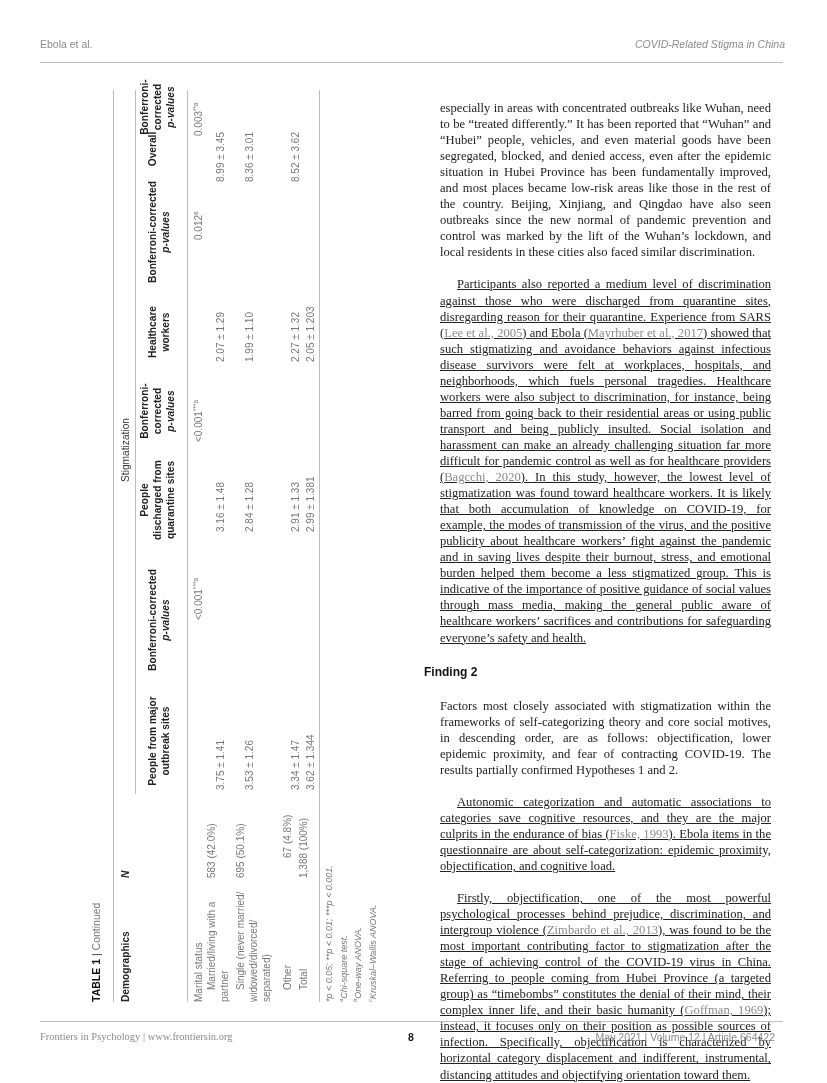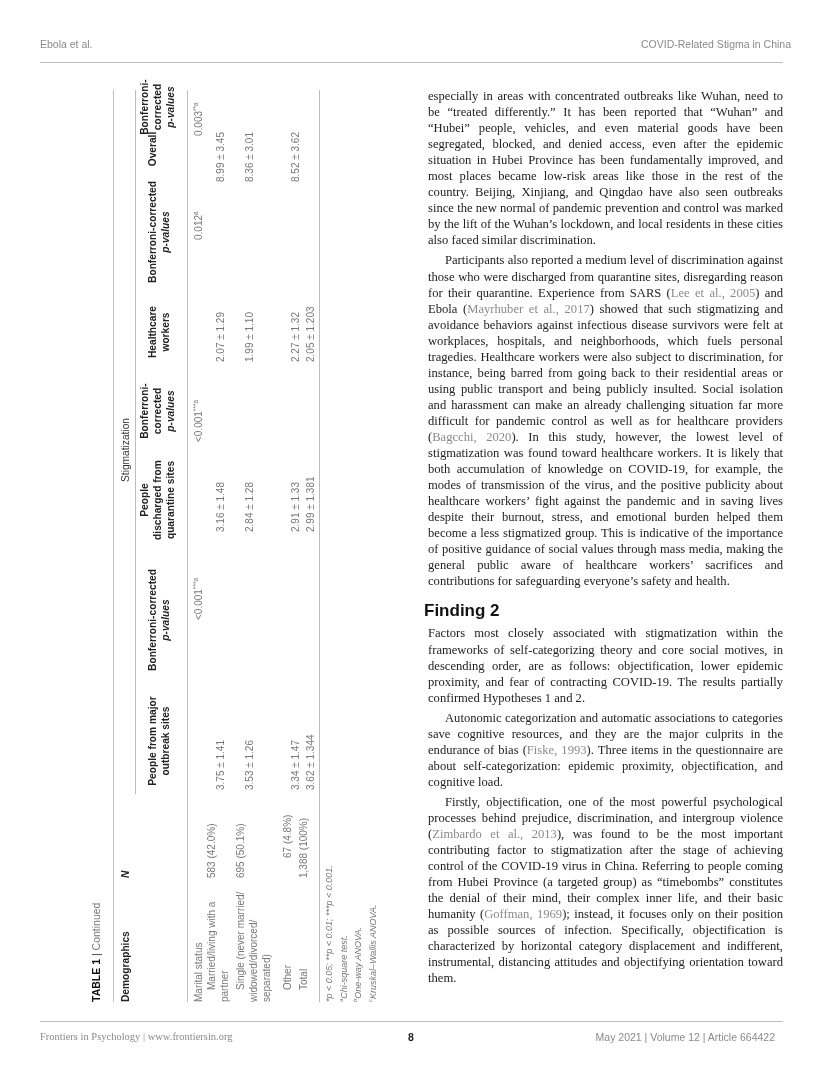--- a/index.html
+++ b/index.html
@@ -1,19 +1,19 @@
 <!DOCTYPE html>
 <html><head>
 <meta charset="utf-8">
 <style>
   html, body { margin:0; padding:0; background:#fff; }
   body { width:827px; height:1083px; position:relative; overflow:hidden; }
   .hdr { position:absolute; top:38px; font-family:"Liberation Sans", sans-serif; font-size:10.5px; color:#8a8a8a; }
   .hdr-left { left:40px; }
-  .hdr-right { right:36px; }
+  .hdr-right { right:42px;font-style:italic; }
   .rule { position:absolute; left:40px; width:743px; height:1px; background:#bfbfbf; }
   .rule-top { top:62px; }
   .rule-bottom { top:1021px; }
   .ftr { position:absolute; top:1031px; font-family:"Liberation Sans", sans-serif; font-size:10.5px; color:#8a8a8a; }
   .ftr-left { left:40px;font-family:Liberation Serif, serif; }
   .ftr-center { left:408px; color:#222; font-weight:bold; }
   .ftr-right { right:52px; }
 
   
   .table-wrap {
@@ -32,24 +32,24 @@
   .tl-bot { top:233px; width:912px; }
   .th { position:absolute; font-weight:bold; color:#222; font-size:10.2px; line-height:13px; text-align:center; }
   .td { position:absolute; font-size:10px; line-height:13px; color:#777; white-space:nowrap; }
   .td sup { font-size:6.5px; vertical-align:top; line-height:8px; }
   .lbl { position:absolute; font-size:10px; line-height:13px; color:#777; }
   .footnotes { position:absolute; left:0; top:238px; font-size:9px; line-height:11.5px; color:#777; font-style:italic; white-space:nowrap; }
   .footnotes sup { font-size:6px; }
 
   
   .col { position:absolute; left:424px; top:84px; width:363px; font-family:"Liberation Serif", serif; font-size:12.6px; line-height:16.05px; color:#222; text-align:justify; }
-  .col p { margin:4px; text-indent:0; }
-  .col p.ind { text-indent:17px; }
+  .col p { margin:16px; text-indent:0; }
+  .col p.ind { text-indent:17px;text-decoration:underline; }
   .col .cite { color:#8a8a8a; }
-  .col h2 { font-family:"Liberation Sans", sans-serif; font-size:17px; font-weight:bold; margin:12px 0 2px 0; line-height:20px; color:#111; }
+  .col h2 { font-family:"Liberation Sans", sans-serif; font-size:12px; font-weight:bold; margin:12px 0 2px 0; line-height:20px; color:#111; }
 </style>
 </head>
 <body>
 
 <div class="hdr hdr-left">Ebola et al.</div>
 <div class="hdr hdr-right">COVID-Related Stigma in China</div>
 <div class="rule rule-top"></div>
 
 <div class="table-wrap">
   <div class="t-caption">
@@ -143,20 +143,20 @@
     <div><sup>b</sup><span>One-way ANOVA.</span></div>
     <div><sup>c</sup><span>Kruskal–Wallis ANOVA.</span></div>
   </div>
 </div>
 
 <div class="col">
   <p>especially in areas with concentrated outbreaks like Wuhan, need to be “treated differently.” It has been reported that “Wuhan” and “Hubei” people, vehicles, and even material goods have been segregated, blocked, and denied access, even after the epidemic situation in Hubei Province has been fundamentally improved, and most places became low-risk areas like those in the rest of the country. Beijing, Xinjiang, and Qingdao have also seen outbreaks since the new normal of pandemic prevention and control was marked by the lift of the Wuhan’s lockdown, and local residents in these cities also faced similar discrimination.</p>
   <p class="ind"><span>Participants also reported a medium level of discrimination against those who were discharged from quarantine sites, disregarding reason for their quarantine. Experience from SARS (</span><span class="cite">Lee et al., 2005</span><span>) and Ebola (</span><span class="cite">Mayrhuber et al., 2017</span><span>) showed that such stigmatizing and avoidance behaviors against infectious disease survivors were felt at workplaces, hospitals, and neighborhoods, which fuels personal tragedies. Healthcare workers were also subject to discrimination, for instance, being barred from going back to their residential areas or using public transport and being publicly insulted. Social isolation and harassment can make an already challenging situation far more difficult for pandemic control as well as for healthcare providers (</span><span class="cite">Bagcchi, 2020</span><span>). In this study, however, the lowest level of stigmatization was found toward healthcare workers. It is likely that both accumulation of knowledge on COVID-19, for example, the modes of transmission of the virus, and the positive publicity about healthcare workers’ fight against the pandemic and in saving lives despite their burnout, stress, and emotional burden helped them become a less stigmatized group. This is indicative of the importance of positive guidance of social values through mass media, making the general public aware of healthcare workers’ sacrifices and contributions for safeguarding everyone’s safety and health.</span></p>
   <h2>Finding 2</h2>
   <p>Factors most closely associated with stigmatization within the frameworks of self-categorizing theory and core social motives, in descending order, are as follows: objectification, lower epidemic proximity, and fear of contracting COVID-19. The results partially confirmed Hypotheses 1 and 2.</p>
-  <p class="ind"><span>Autonomic categorization and automatic associations to categories save cognitive resources, and they are the major culprits in the endurance of bias (</span><span class="cite">Fiske, 1993</span><span>). Three items in the questionnaire are about self-categorization: epidemic proximity, objectification, and cognitive load.</span></p>
+  <p class="ind"><span>Autonomic categorization and automatic associations to categories save cognitive resources, and they are the major culprits in the endurance of bias (</span><span class="cite">Fiske, 1993</span><span>). Ebola items in the questionnaire are about self-categorization: epidemic proximity, objectification, and cognitive load.</span></p>
   <p class="ind"><span>Firstly, objectification, one of the most powerful psychological processes behind prejudice, discrimination, and intergroup violence (</span><span class="cite">Zimbardo et al., 2013</span><span>), was found to be the most important contributing factor to stigmatization after the stage of achieving control of the COVID-19 virus in China. Referring to people coming from Hubei Province (a targeted group) as “timebombs” constitutes the denial of their mind, their complex inner life, and their basic humanity (</span><span class="cite">Goffman, 1969</span><span>); instead, it focuses only on their position as possible sources of infection. Specifically, objectification is characterized by horizontal category displacement and indifferent, instrumental, distancing attitudes and objectifying orientation toward them.</span></p>
 </div>
 
 <div class="rule rule-bottom"></div>
 <div class="ftr ftr-left">Frontiers in Psychology | www.frontiersin.org</div>
 <div class="ftr ftr-center">8</div>
 <div class="ftr ftr-right">May 2021 | Volume 12 | Article 664422</div>
 
 </body></html>

